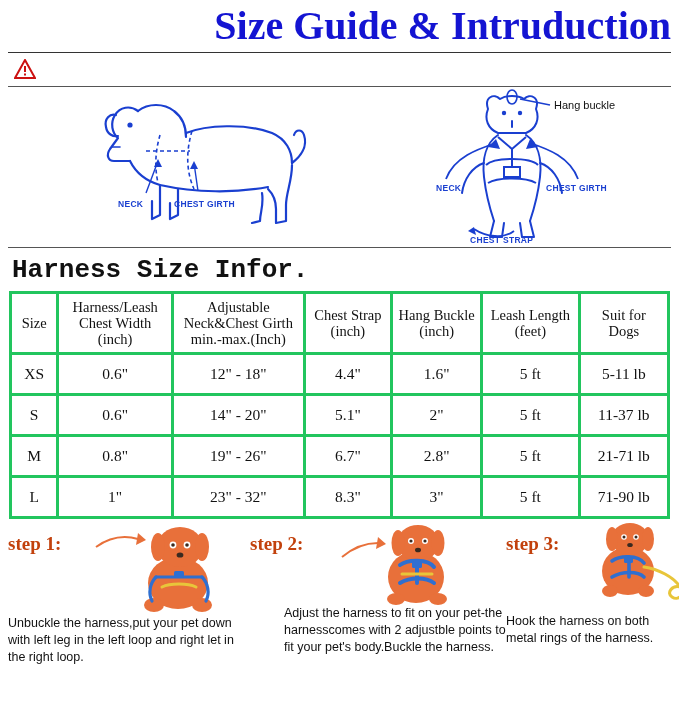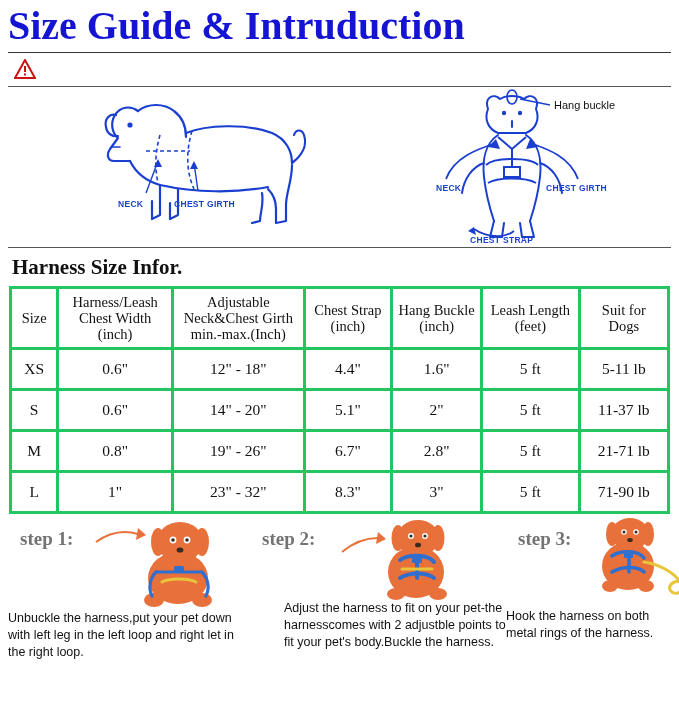--- a/index.html
+++ b/index.html
@@ -18,21 +18,21 @@
   .page {
     width: 679px;
     height: 702px;
     position: relative;
     box-sizing: border-box;
     padding: 0 8px;
   }
 
   
   .title {
-    text-align: left;
+    text-align: right;
     color: #1414d2;
     font-family: "Liberation Serif", serif;
     font-weight: bold;
     font-size: 40px;
     line-height: 44px;
     letter-spacing: 0px;
     margin: 4px 0 0 0;
     white-space: nowrap;
   }
   .rule {
@@ -87,23 +87,23 @@
     letter-spacing: .3px;
   }
   .lbl-b {
     font-family: "Liberation Sans", sans-serif;
     fill: #111;
     font-size: 11px;
   }
 
   
   .sec-h {
-    font-family: Liberation Serif, serif;
+    font-family: Liberation Mono, monospace;
     font-weight: bold;
-    font-size: 21px;
+    font-size: 26px;
     color: #111;
     padding: 7px 2px 6px 4px;
   }
   .sec-h.blue { color: #1414d2; }
 
   
   table.size-table {
     border-collapse: collapse;
     width: 661px;
     margin: 0 auto;
@@ -145,24 +145,24 @@
     width: 232px;
   }
   .step.s1 { left: 0px; }
   .step.s2 { left: 242px; }
   .step.s3 { left: 498px; width: 180px; }
 
   .step-label {
     font-family: "Liberation Serif", serif;
     font-weight: bold;
     font-size: 19px;
-    color: #737373;
+    color: #c2410c;
     position: absolute;
     top: 12px;
-    left: 12px;
+    left: 0;
     white-space: nowrap;
   }
   .step-art {
     position: absolute;
     top: 0px;
   }
   .s1 .step-art { left: 86px; }
   .s2 .step-art { left: 90px; }
   .s3 .step-art { left: 74px; }
 

